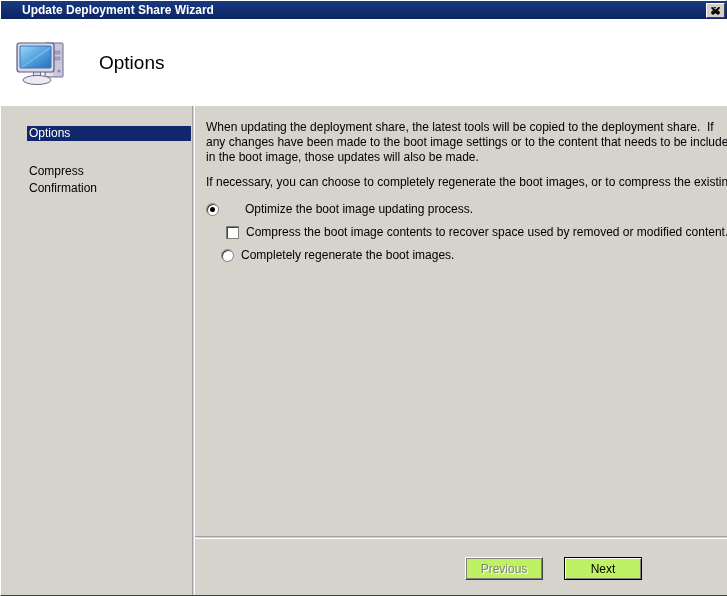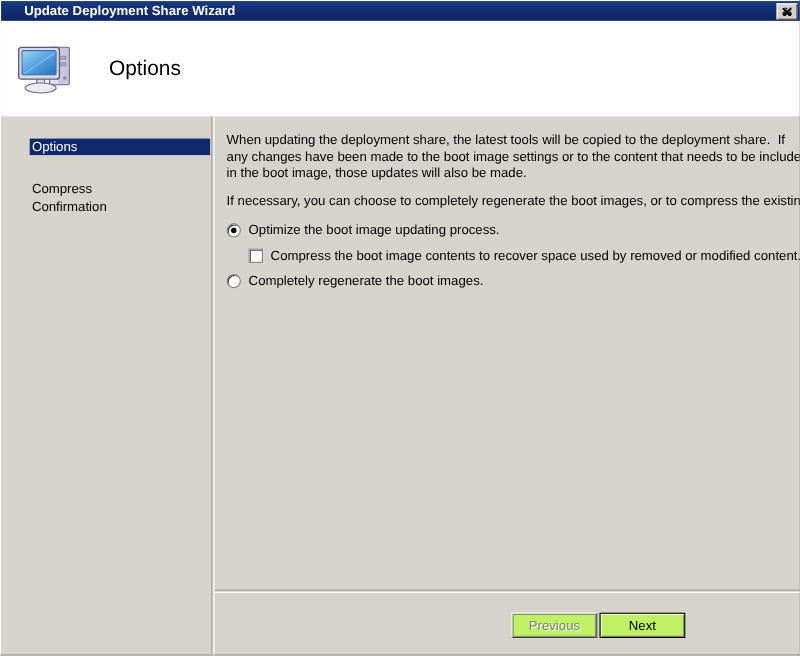--- a/index.html
+++ b/index.html
@@ -172,23 +172,23 @@
   .opt-row {
     position: absolute;
     font-size: 12px;
     color: #000000;
     line-height: 14px;
     white-space: nowrap;
     display: flex;
     align-items: center;
     cursor: default;
   }
-  #opt-radio1 { left: 11px; top: 96px; }
+  #opt-radio1 { left: 11px; top: 96px; gap: 19px; }
   #opt-check  { left: 31px; top: 119px; }
-  #opt-radio2 { left: 11px; top: 142px; text-align: right; }
+  #opt-radio2 { left: 26px; top: 142px; text-align: right; }
 
   .radio {
     width: 13px;
     height: 13px;
     border-radius: 50%;
     background: #ffffff;
     box-sizing: border-box;
     border: 1px solid #808080;
     box-shadow: inset 1px 1px 0 #404040, inset -1px -1px 0 #ffffff;
     position: relative;
@@ -249,21 +249,21 @@
     color: #808080;
     text-shadow: 1px 1px 0 #ffffff;
     cursor: default;
   }
   .btn.default {
     border: 1px solid #000000;
     outline: none;
     box-shadow: inset 1px 1px 0 #ffffff, inset -1px -1px 0 #808080;
   }
   #btn-previous { left: 270px; }
-  #btn-next     { left: 350px; }
+  #btn-next     { left: 369px; }
   #btn-cancel   { left: 431px; }
 </style>
 </head>
 <body>
 
 <div id="window">
 
   <div id="titlebar">
     <span id="titlebar-text">Update Deployment Share Wizard</span>
     <div id="close-button">

